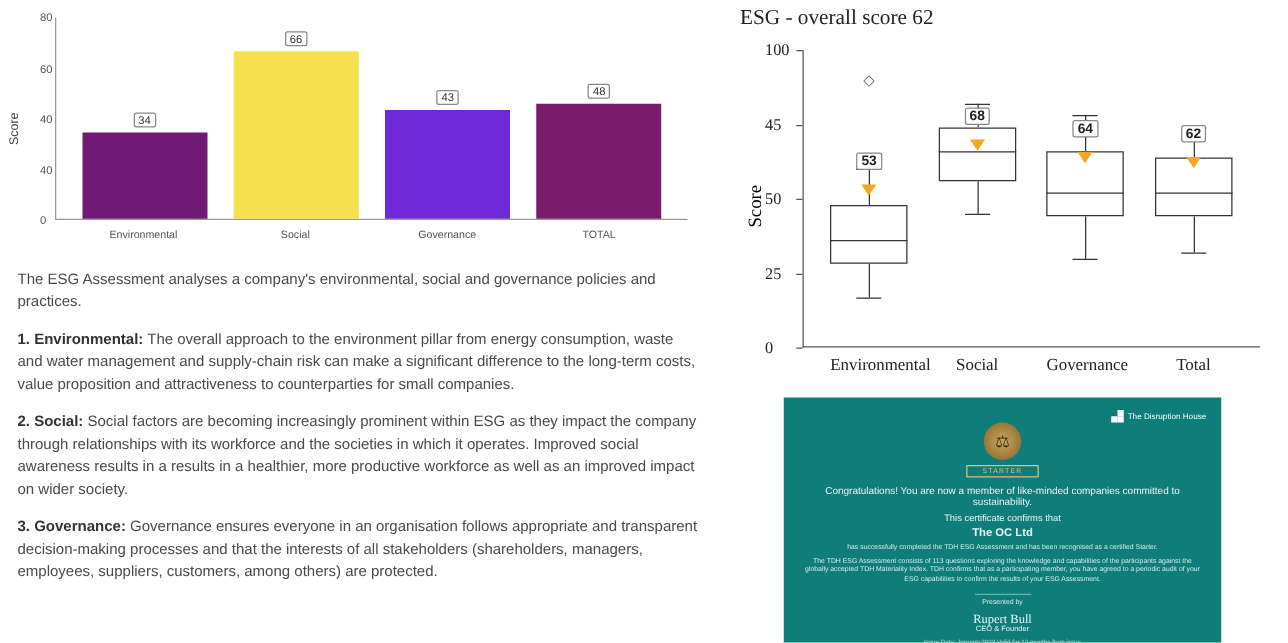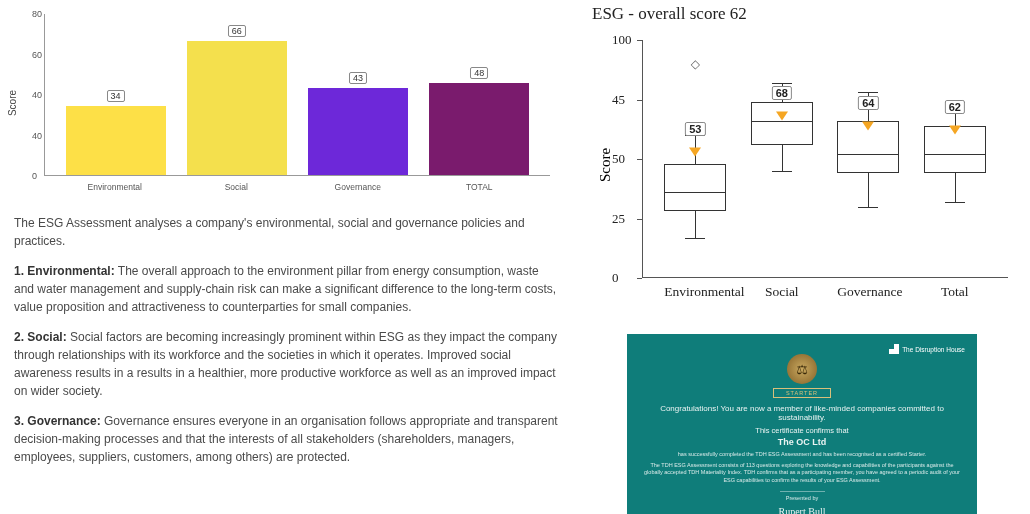--- a/index.html
+++ b/index.html
@@ -14,21 +14,21 @@
   .left-panel {
     width: 574px;
     padding: 10px 14px 10px 14px;
     position: relative;
   }
   .right-panel {
     width: 456px;
     padding: 4px 8px 8px 8px;
     display: flex;
     flex-direction: column;
-    gap: 24px;
+    gap: 8px;
   }
   
   .barchart {
     width: 540px;
     height: 186px;
     position: relative;
     margin-bottom: 18px;
   }
   .bc-plot {
     position: absolute;
@@ -280,21 +280,21 @@
   .cert .footnote{font-size:5px;opacity:.85;line-height:1.3;}
 </style>
 </head>
 <body>
 
 <div class="left-panel">
   <div class="barchart">
     <span class="bc-ylabel">Score</span>
     <div class="bc-plot">
       <div class="bc-bars" id="bc-bars">
-          <div class="bc-bar" style="height: 68.85px; background: #fde047;">
+          <div class="bc-bar" style="height: 68.85px; background: #701a75;">
             <div class="bc-bar-label">34</div>
           </div>
           <div class="bc-bar" style="height: 133.65px; background: rgb(244, 224, 77);">
             <div class="bc-bar-label">66</div>
           </div>
           <div class="bc-bar" style="height: 87.075px; background: #6d28d9;">
             <div class="bc-bar-label">43</div>
           </div>
           <div class="bc-bar" style="height: 92px; background: rgb(122, 27, 109);">
             <div class="bc-bar-label">48</div>

